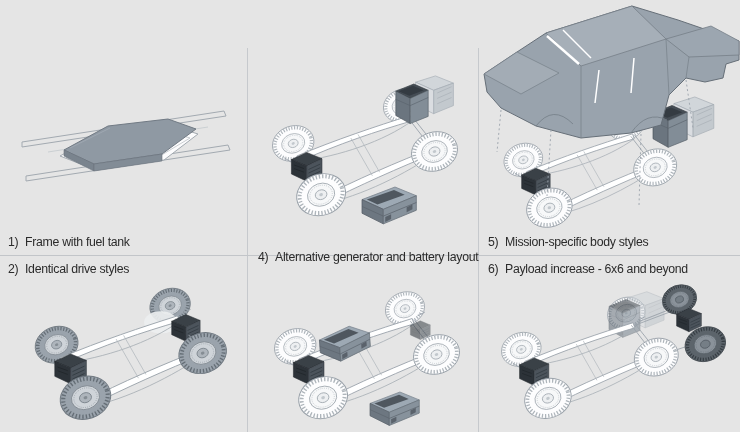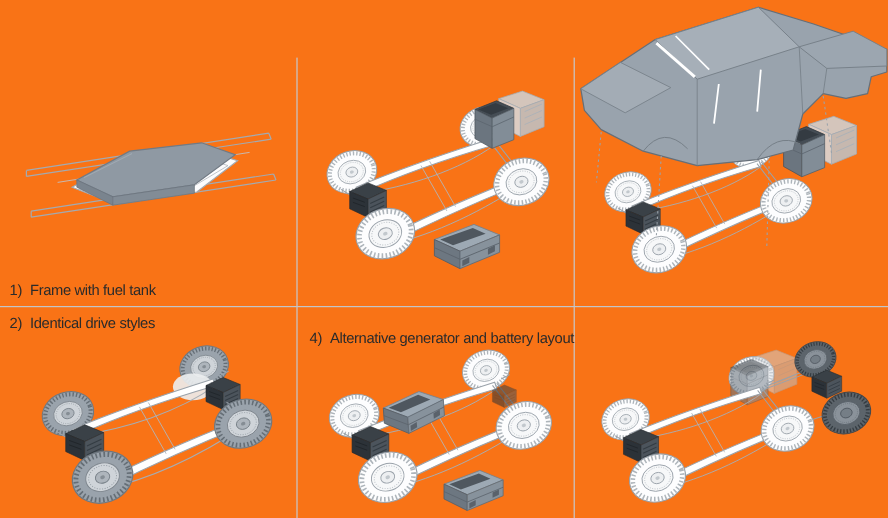--- a/index.html
+++ b/index.html
@@ -1,18 +1,18 @@
 <!DOCTYPE html>
 <html><head>
 <meta charset="utf-8">
 <style>
   html,body{margin:0;padding:0;background:#fff;}
   #stage{
     position:relative;width:740px;height:432px;overflow:hidden;
-    background:#f97316;font-family:"Liberation Sans",sans-serif;
+    background:#e5e5e5;font-family:"Liberation Sans",sans-serif;
   }
   .vline{position:absolute;width:1px;top:48px;height:384px;background:#c6c9cd;}
   .hline{position:absolute;height:1px;left:0;width:740px;top:255px;background:#c2c5c9;}
   .label{
     position:absolute;font-size:12.3px;line-height:16px;letter-spacing:-0.3px;
     color:#2b2b2b;white-space:nowrap;
   }
   .label .num{display:inline-block;min-width:17px;}
   .illus{position:absolute;}
   svg{display:block;overflow:visible;}
@@ -218,17 +218,23 @@
       </g>
     </svg>
   </div>
 
   <div class="label" style="left:8px;top:234px">
     <span class="num">1)</span><span>Frame with fuel tank</span>
   </div>
   <div class="label" style="left:8px;top:261px">
     <span class="num">2)</span><span>Identical drive styles</span>
   </div>
-  <div class="label" style="left:258px;top:274px">
+  <div class="label" style="left:258px;top:249px">
     <span class="num">4)</span><span>Alternative generator and battery layout</span>
   </div>
+  <div class="label" style="left:488px;top:234px">
+    <span class="num">5)</span><span>Mission-specific body styles</span>
+  </div>
+  <div class="label" style="left:488px;top:261px">
+    <span class="num">6)</span><span>Payload increase - 6x6 and beyond</span>
+  </div>
 
 </div>
 
 </body></html>

